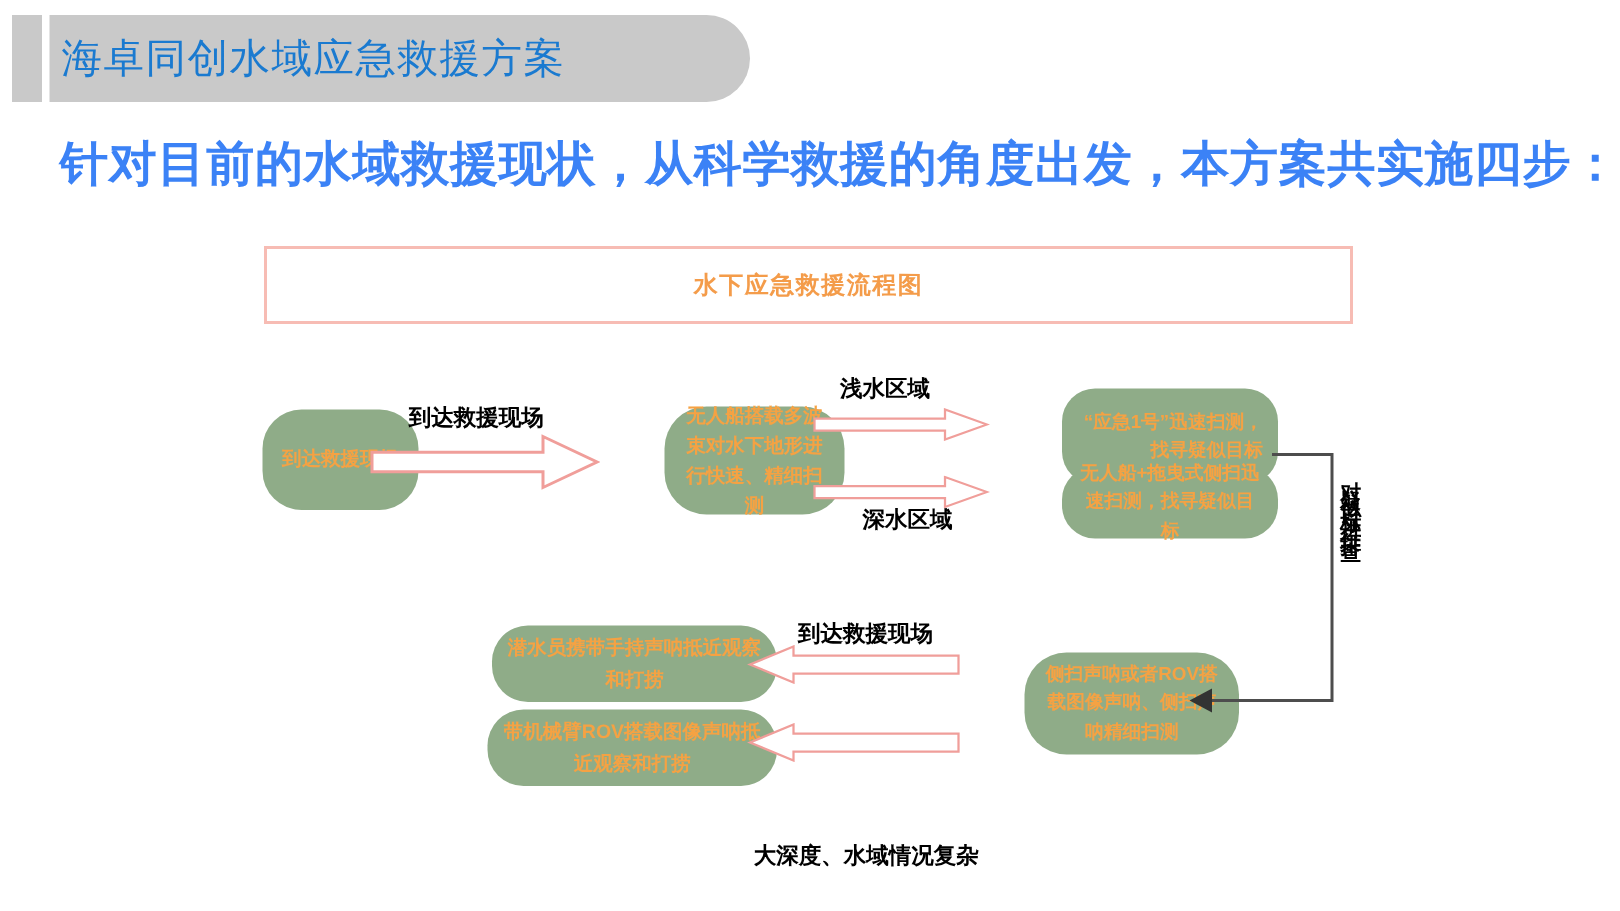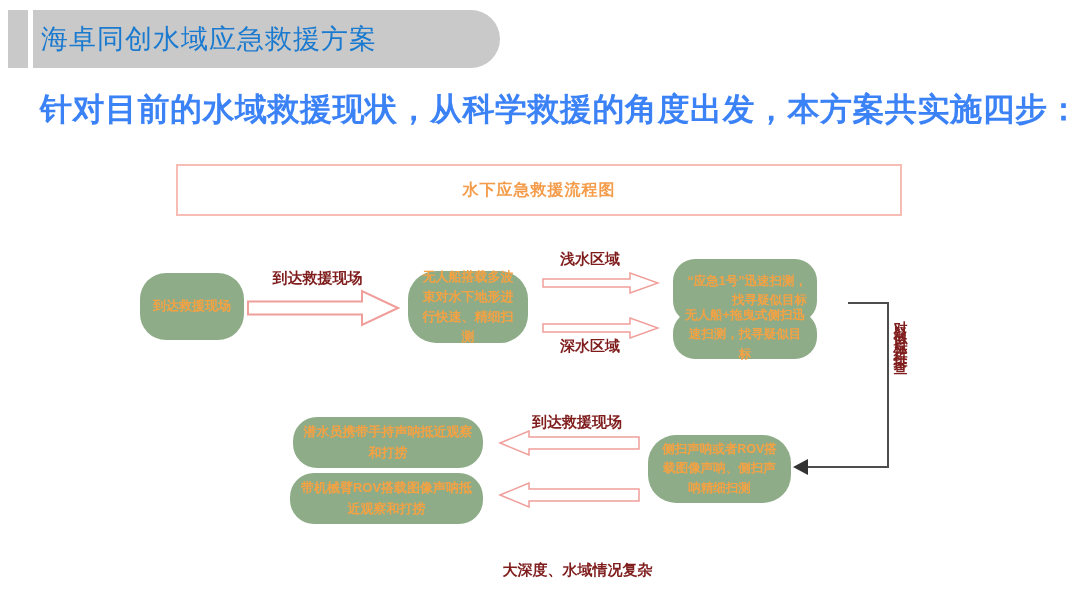--- a/index.html
+++ b/index.html
@@ -16,34 +16,34 @@
          font-weight:bold;letter-spacing:0.5px;white-space:nowrap;}
 
   
   .flow-title-box{position:absolute;left:176px;top:164px;width:722px;height:48px;
                   border:2px solid #f7bcb4;display:flex;align-items:center;justify-content:center;}
   .flow-title{color:#f49c4a;font-size:16px;font-weight:bold;letter-spacing:1px;}
 
   
   .node{position:absolute;background:#8fac88;border-radius:26px;color:#f5a243;font-weight:bold;
         display:flex;align-items:center;justify-content:center;text-align:center;
-        font-size:13px;line-height:1.55;padding:4px 10px;box-sizing:border-box;}
+        font-size:13px;line-height:1.55;padding:4px 10px;box-sizing:border-box;margin-left:35px;}
   .n-arrive{left:140px;top:273px;width:104px;height:67px;}
   .n-usv{left:408px;top:271px;width:120px;height:72px;border-radius:28px;}
   .n-em1{left:673px;top:259px;width:144px;height:64px;border-radius:22px;font-size:12.5px;text-align:right;}
   .n-towed{left:673px;top:311px;width:144px;height:48px;border-radius:22px;font-size:12.5px;}
   .n-fine{left:648px;top:435px;width:143px;height:68px;border-radius:28px;font-size:12.5px;}
   .n-diver{left:293px;top:417px;width:190px;height:51px;border-radius:24px;}
   .n-rov{left:290px;top:473px;width:193px;height:51px;border-radius:24px;}
 
   
-  .edge-label{position:absolute;color:#7f1d1d;font-weight:bold;font-size:15px;text-align:center;white-space:nowrap;}
+  .edge-label{position:absolute;color:#000000;font-weight:bold;font-size:15px;text-align:center;white-space:nowrap;}
   .l-unfamiliar{left:255px;top:269px;width:125px;}
   .l-shallow{left:545px;top:250px;width:90px;}
-  .l-deep{left:545px;top:337px;width:90px;}
+  .l-deep{left:545px;top:337px;width:90px;text-align:right;}
   .l-simple{left:507px;top:413px;width:140px;}
   .l-complex{left:500px;top:517px;width:155px;margin-top:44px;}
   .l-inspect{left:892px;top:310px;height:160px;writing-mode:vertical-rl;letter-spacing:5px;
              font-size:14px;text-align:left;}
 
   .flow-svg{position:absolute;}
 </style>
 </head>
 <body>
 

